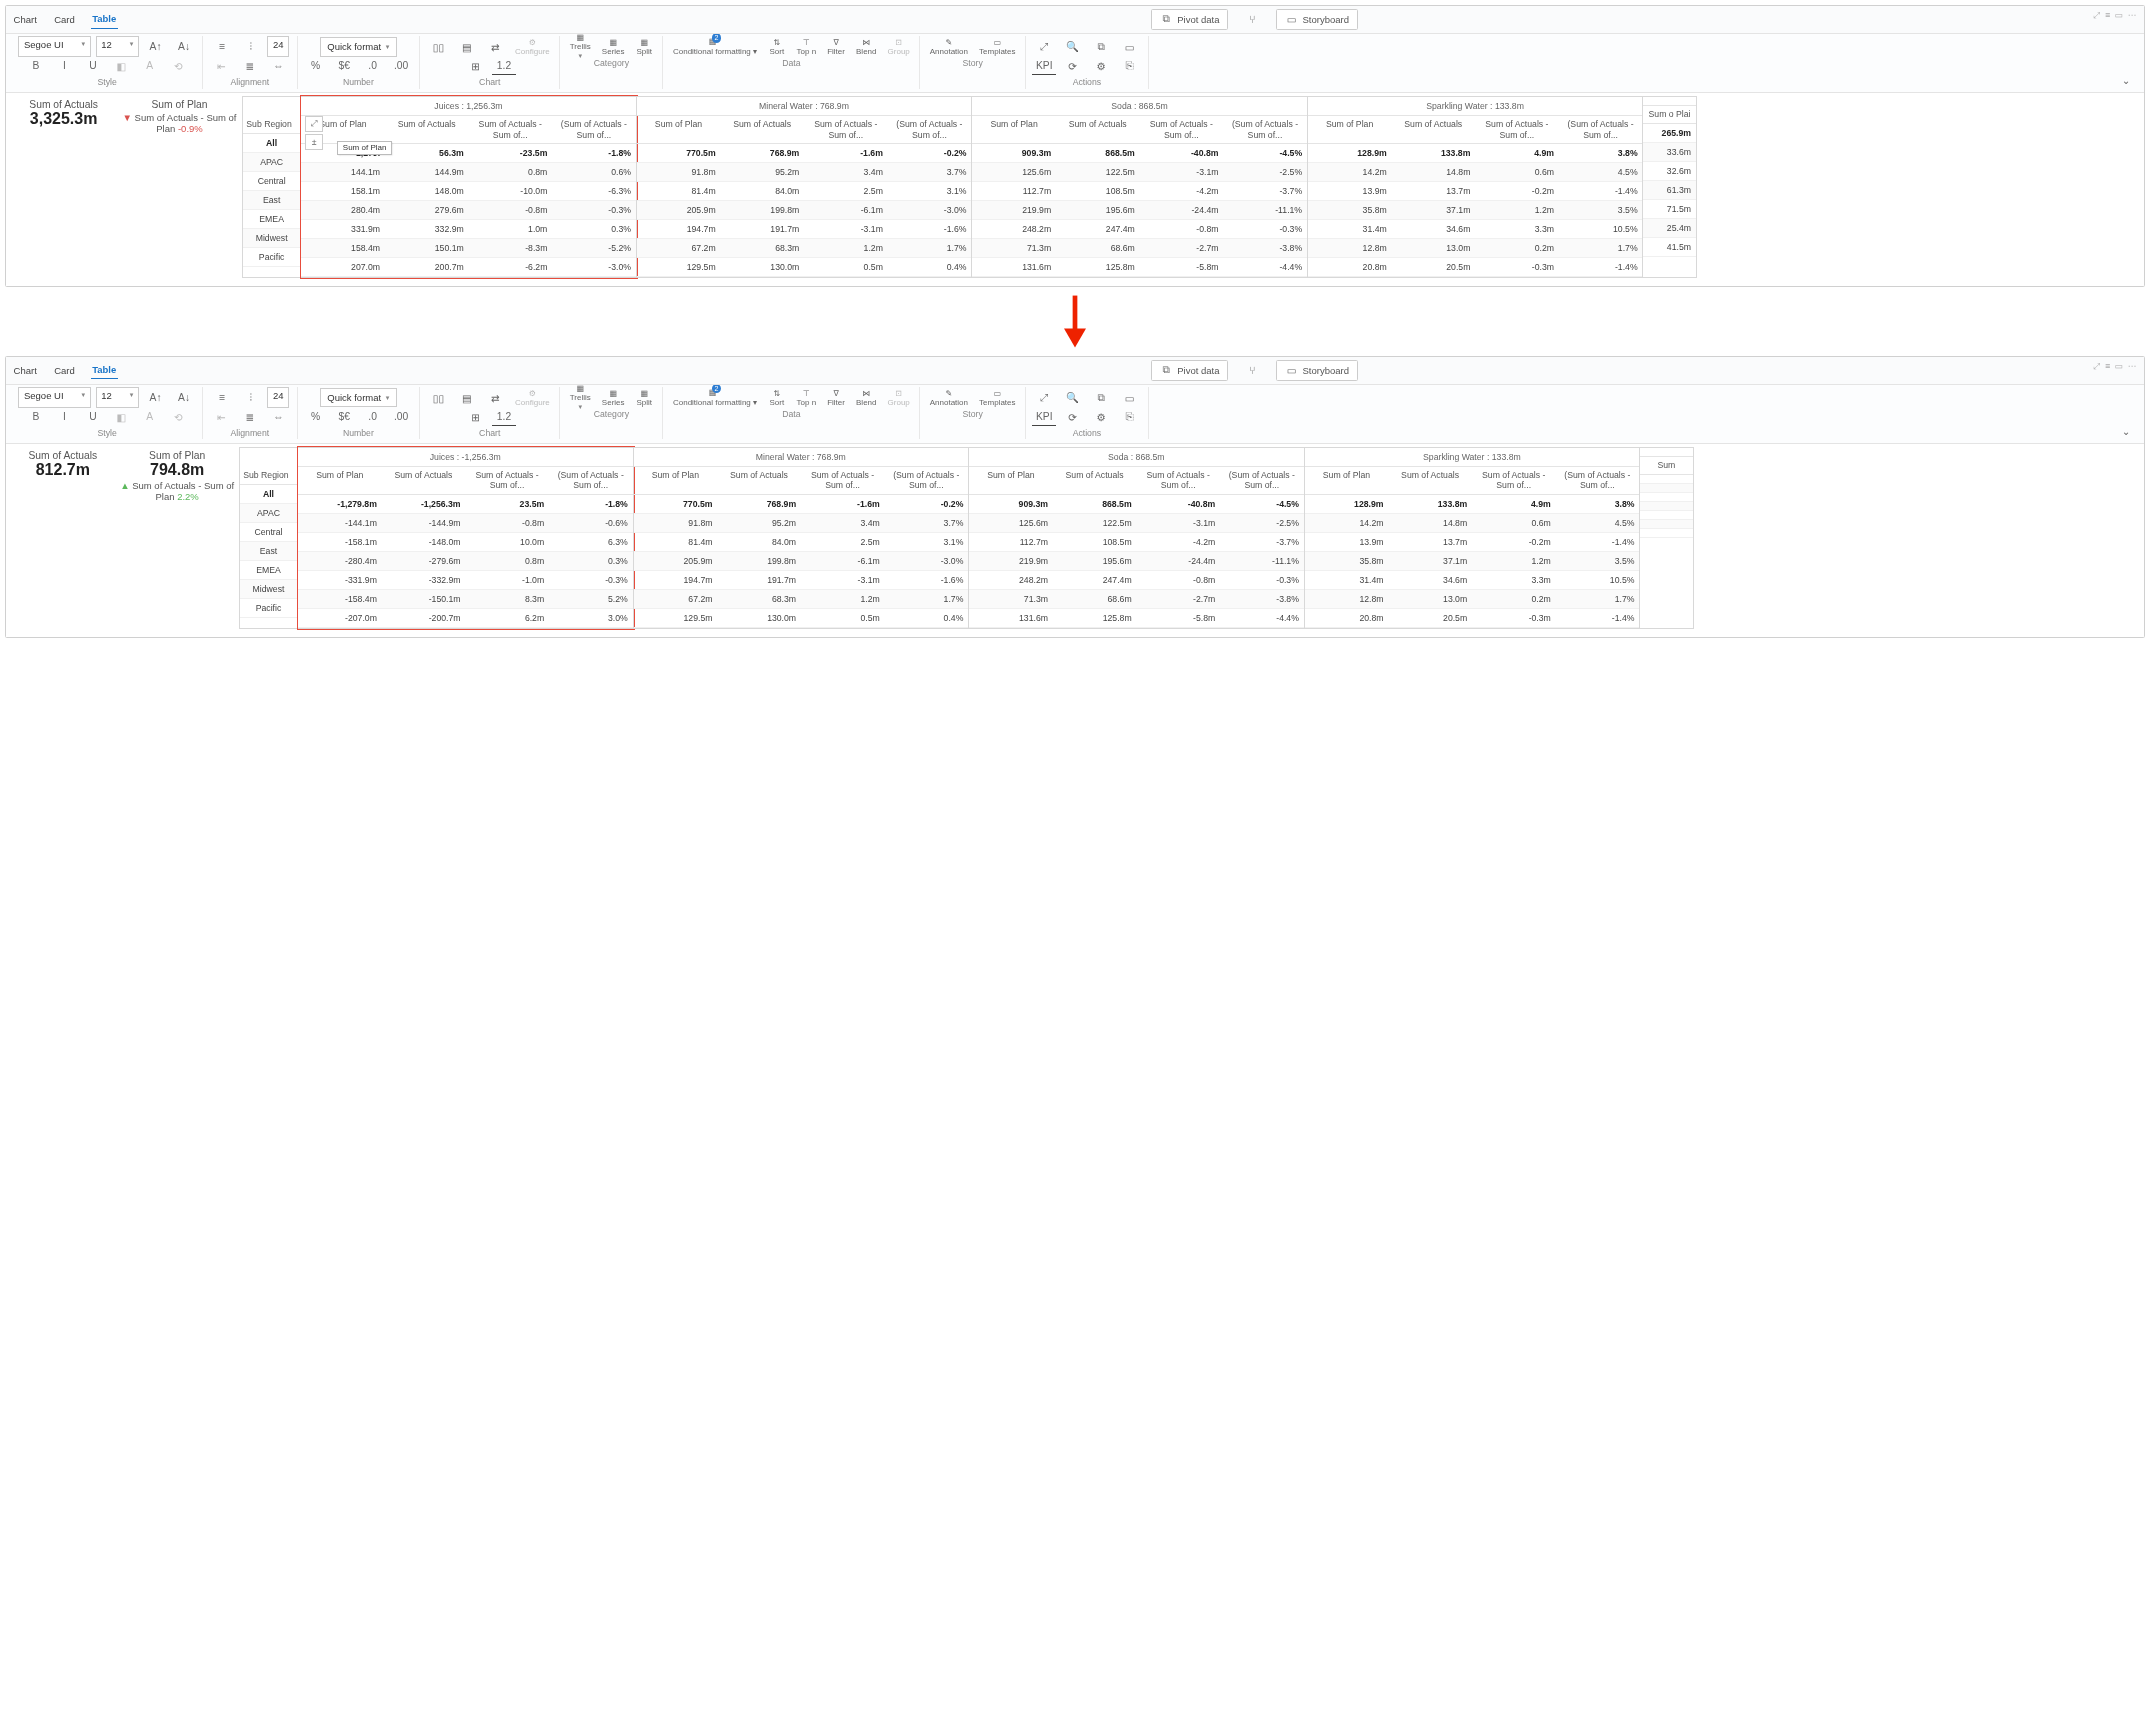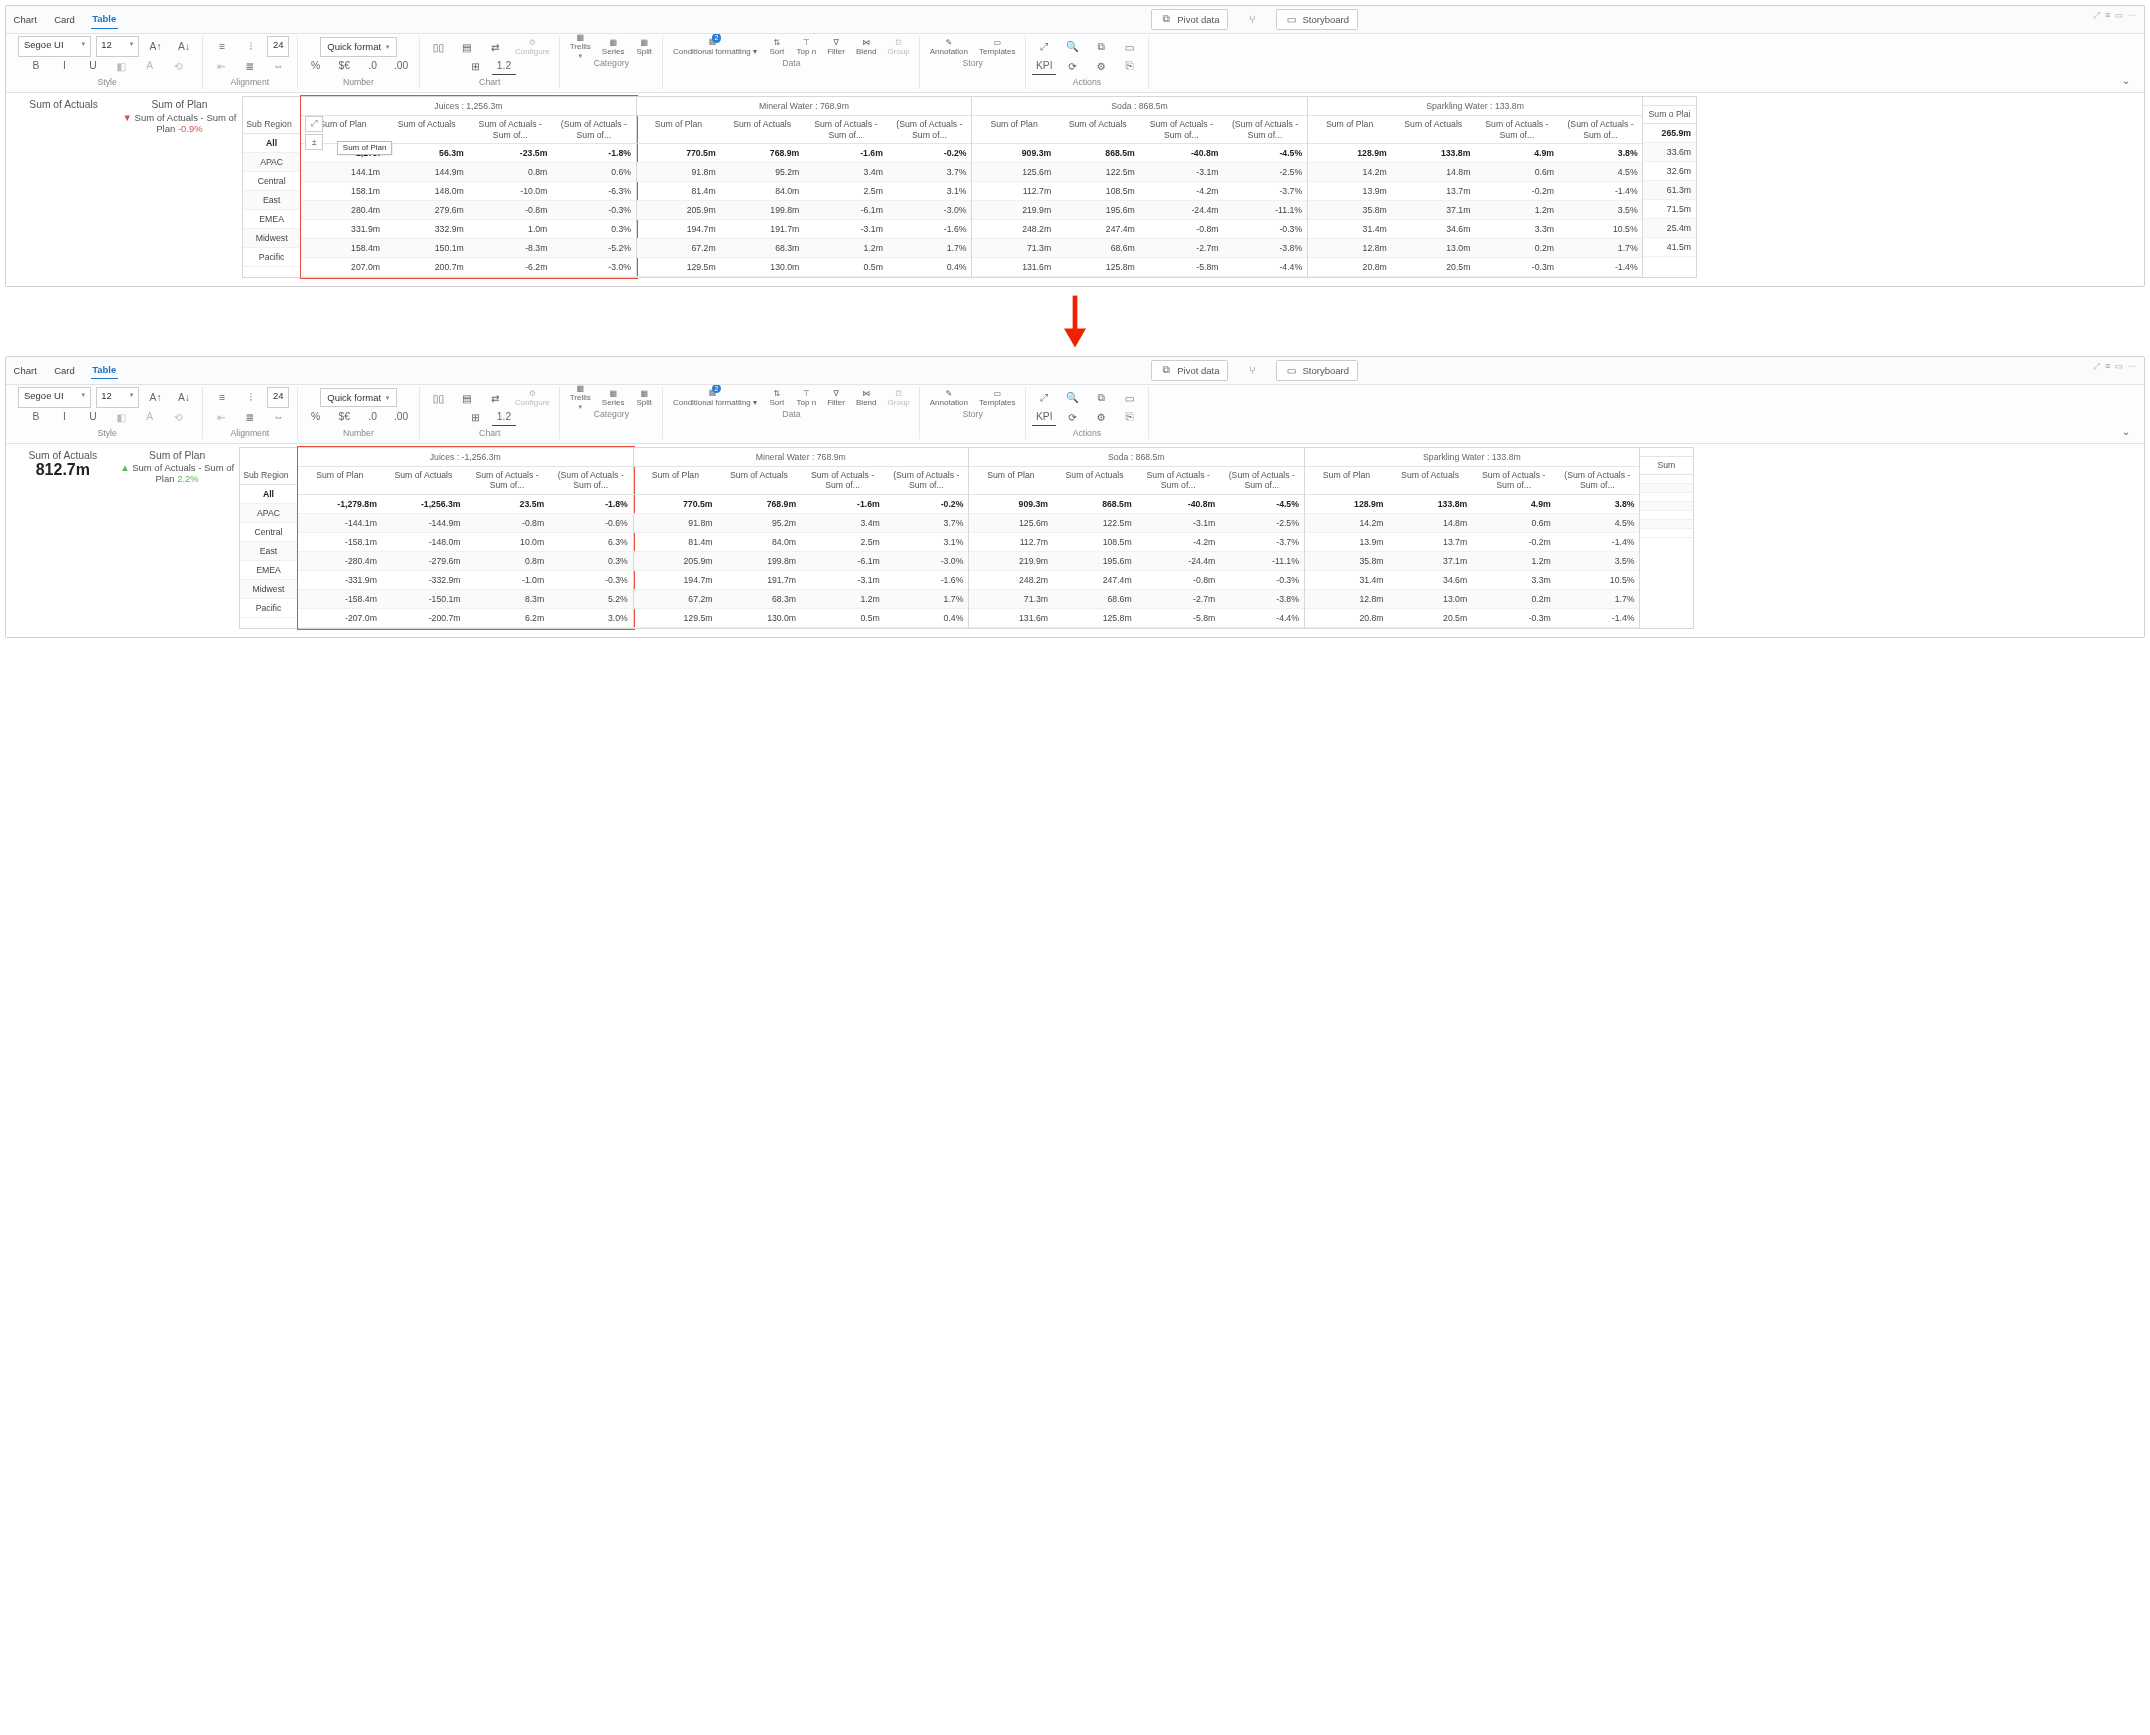--- a/index.html
+++ b/index.html
@@ -234,20 +234,21 @@
           </div>
           <div class="label">Actions</div>
         </div>
         <div class="rbtn" style="align-self: flex-end; margin-left: auto;">⌄</div>
       </div>
     </div>
     <div class="chart-area">
       <div class="totals-row">
         <div class="totals-cell">
           <div class="ttl">Sum of Actuals</div>
+          <div class="val">3,325.3m</div>
         </div>
         <div class="totals-cell">
           <div class="ttl">Sum of Plan</div>
           <div class="sub"><span class="tri-down">▼</span> Sum of Actuals - Sum of Plan   <span class="neg">-0.9%</span></div>
         </div>
       </div>
       <div class="tables-wrap">
         <div class="row-head-col">
           <div class="cat-head">.</div>
           <div class="colheads">
@@ -697,20 +698,21 @@
       </div>
     </div>
     <div class="chart-area">
       <div class="totals-row">
         <div class="totals-cell">
           <div class="ttl">Sum of Actuals</div>
           <div class="val">812.7m</div>
         </div>
         <div class="totals-cell">
           <div class="ttl">Sum of Plan</div>
+          <div class="val">794.8m</div>
           <div class="sub"><span class="tri-up">▲</span> Sum of Actuals - Sum of Plan   <span class="pos">2.2%</span></div>
         </div>
       </div>
       <div class="tables-wrap">
         <div class="row-head-col">
           <div class="cat-head">.</div>
           <div class="colheads">
             <div class="ch">Sub Region</div>
           </div>
           <div class="drow">

